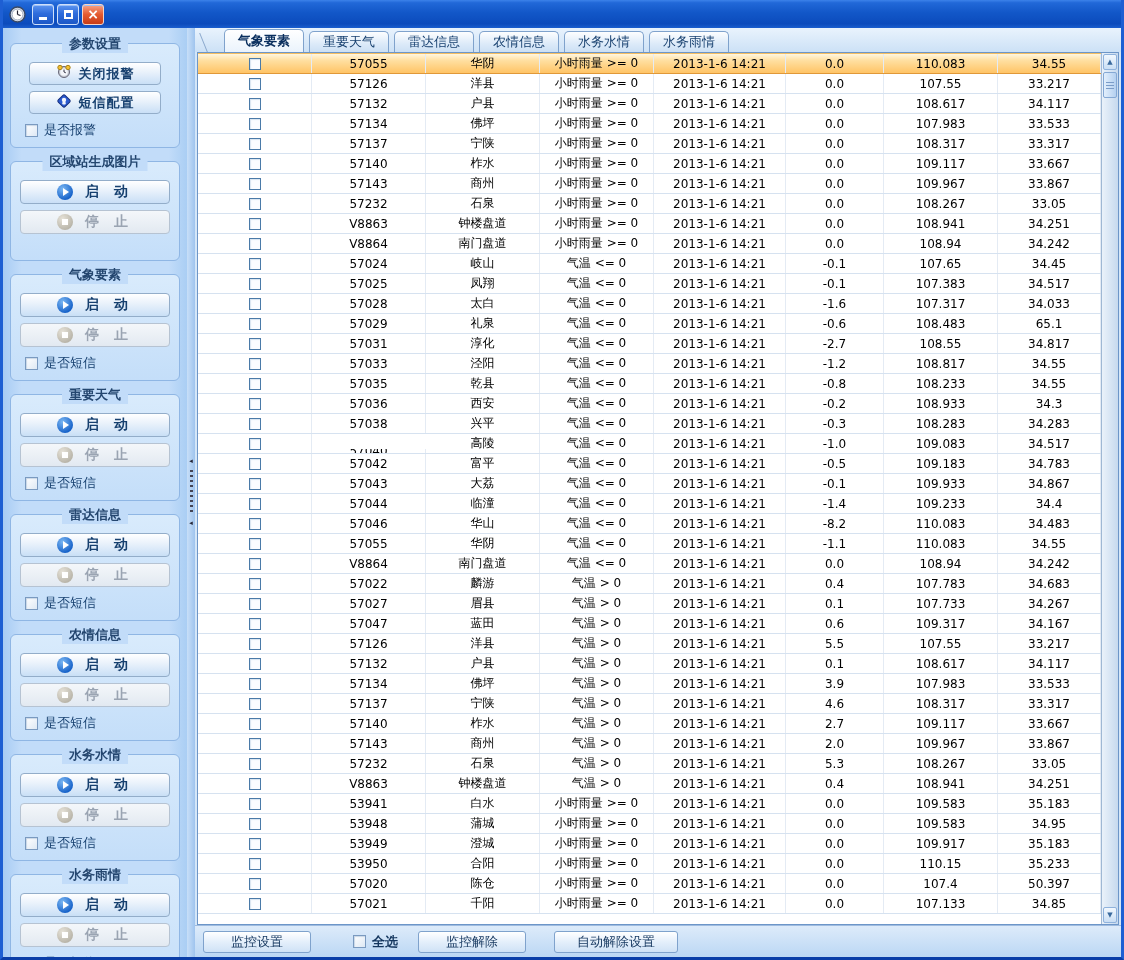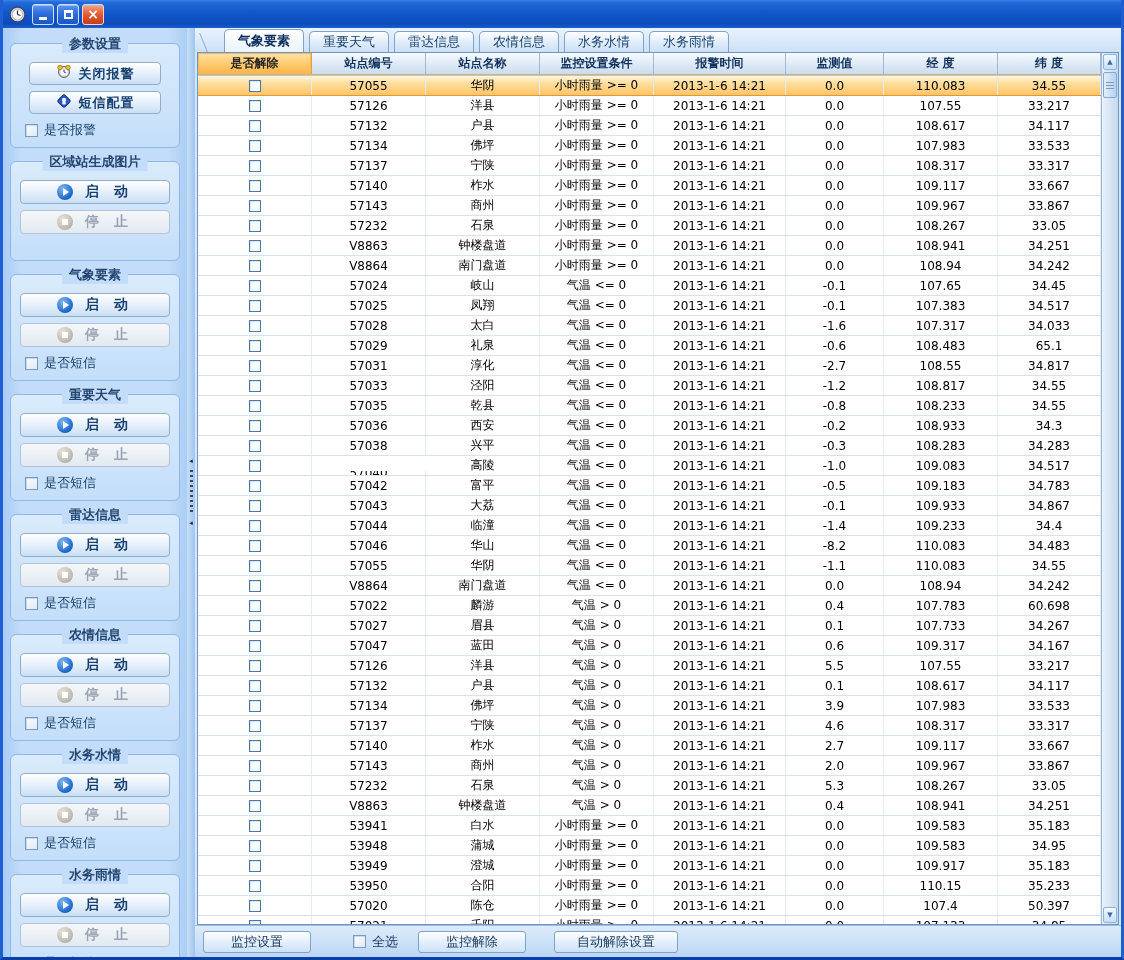--- a/index.html
+++ b/index.html
@@ -97,21 +97,21 @@
   .sb-thumb i { display:block; width:8px; height:1px; background:#7A9CC8; }
   .sb-track { flex:1; }
 
   
   .bottombar { height:32px; flex:0 0 32px; display:flex; align-items:center;
                background:linear-gradient(180deg,#DDEBFA 0%,#BBD7F4 100%); border-top:1px solid #9FBCE0; padding-left:8px; }
   .bb-btn { height:22px; width:108px; border:1px solid #7FA2CC; border-radius:3px; font-family:inherit;
             background:linear-gradient(180deg,#FFFFFF 0%,#E4EFFB 50%,#CFE2F6 100%);
             color:#14365E; font-size:13px; display:flex; align-items:center; justify-content:center; cursor:pointer; }
   .bb-btn.wide { width:124px; }
-  .bb-cb { margin:0 20px 0 42px; color:#14365E; }
+  .bb-cb { margin:0 20px 0 42px; color:#14365E;font-weight:bold; }
 </style>
 </head>
 <body>
 
 <div id="window">
   <div class="titlebar">
     <span class="app-icon">
       <svg viewBox="0 0 17 17" width="17" height="17">
         <circle cx="8.5" cy="8.5" r="7.5" fill="#E8ECF4" stroke="#3A4A66" stroke-width="1.5"></circle>
         <circle cx="8.5" cy="8.5" r="5.5" fill="#FFFFFF" stroke="#8090A8" stroke-width="0.8"></circle>
@@ -281,30 +281,20 @@
       <div class="tab active">气象要素</div>
           <div class="tab">重要天气</div>
           <div class="tab">雷达信息</div>
           <div class="tab">农情信息</div>
           <div class="tab">水务水情</div>
           <div class="tab">水务雨情</div>
         </div>
 
       <div class="grid">
         <div class="grid-inner">
-          <div class="grid-header" id="grid-header">
-              <div class="gh-cell first" style="width: 114px; flex: 0 0 114px;">是否解除</div>
-              <div class="gh-cell" style="width: 114px; flex: 0 0 114px;">站点编号</div>
-              <div class="gh-cell" style="width: 114px; flex: 0 0 114px;">站点名称</div>
-              <div class="gh-cell" style="width: 114px; flex: 0 0 114px;">监控设置条件</div>
-              <div class="gh-cell" style="width: 132px; flex: 0 0 132px;">报警时间</div>
-              <div class="gh-cell" style="width: 98px; flex: 0 0 98px;">监测值</div>
-              <div class="gh-cell" style="width: 114px; flex: 0 0 114px;">经 度</div>
-              <div class="gh-cell" style="flex: 1 1 0%;">纬 度</div>
-            </div>
           <div class="grid-body" id="grid-body">
               <div class="row selected">
                 <div class="cell" style="flex: 0 0 114px; width: 114px;">
                   <span class="rowcb"></span>
                 </div>
                 <div class="cell" style="flex: 0 0 114px; width: 114px;">57055</div>
                 <div class="cell" style="flex: 0 0 114px; width: 114px;">华阴</div>
                 <div class="cell" style="flex: 0 0 114px; width: 114px;">小时雨量 &gt;= 0</div>
                 <div class="cell" style="flex: 0 0 132px; width: 132px;">2013-1-6 14:21</div>
                 <div class="cell" style="flex: 0 0 98px; width: 98px;">0.0</div>
@@ -614,21 +604,21 @@
               <div class="row">
                 <div class="cell" style="flex: 0 0 114px; width: 114px;">
                   <span class="rowcb"></span>
                 </div>
                 <div class="cell" style="flex: 0 0 114px; width: 114px;">57022</div>
                 <div class="cell" style="flex: 0 0 114px; width: 114px;">麟游</div>
                 <div class="cell" style="flex: 0 0 114px; width: 114px;">气温 &gt; 0</div>
                 <div class="cell" style="flex: 0 0 132px; width: 132px;">2013-1-6 14:21</div>
                 <div class="cell" style="flex: 0 0 98px; width: 98px;">0.4</div>
                 <div class="cell" style="flex: 0 0 114px; width: 114px;">107.783</div>
-                <div class="cell" style="flex: 1 1 0%;">60.698</div>
+                <div class="cell" style="flex: 1 1 0%;">34.683</div>
               </div>
               <div class="row">
                 <div class="cell" style="flex: 0 0 114px; width: 114px;">
                   <span class="rowcb"></span>
                 </div>
                 <div class="cell" style="flex: 0 0 114px; width: 114px;">57027</div>
                 <div class="cell" style="flex: 0 0 114px; width: 114px;">眉县</div>
                 <div class="cell" style="flex: 0 0 114px; width: 114px;">气温 &gt; 0</div>
                 <div class="cell" style="flex: 0 0 132px; width: 132px;">2013-1-6 14:21</div>
                 <div class="cell" style="flex: 0 0 98px; width: 98px;">0.1</div>

